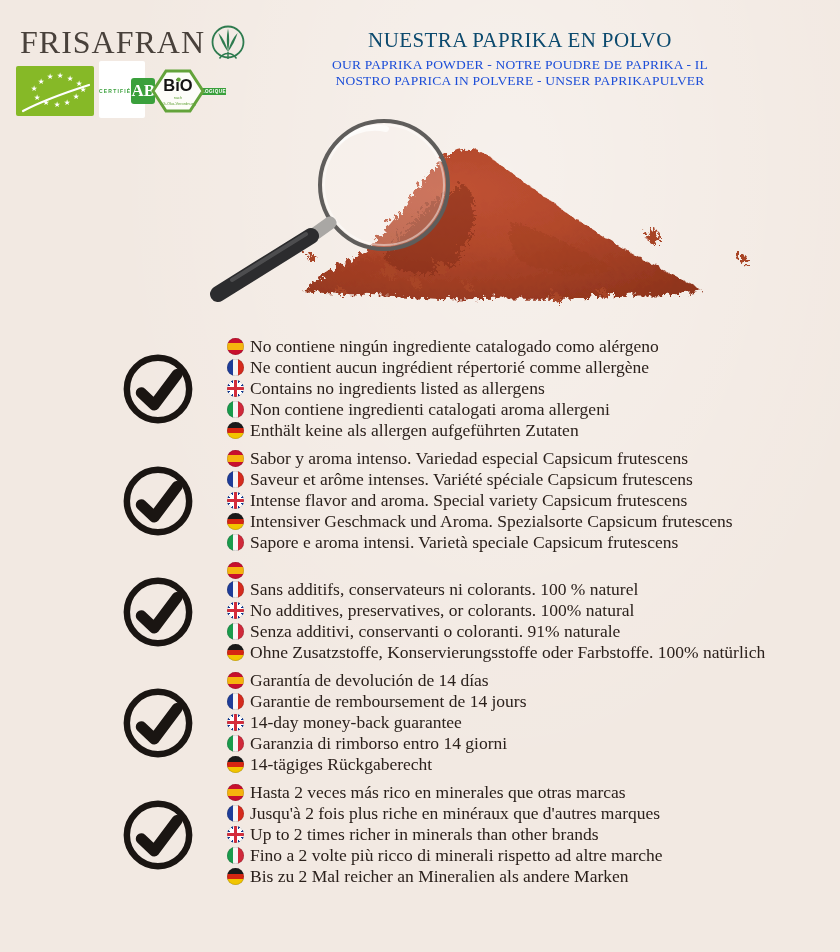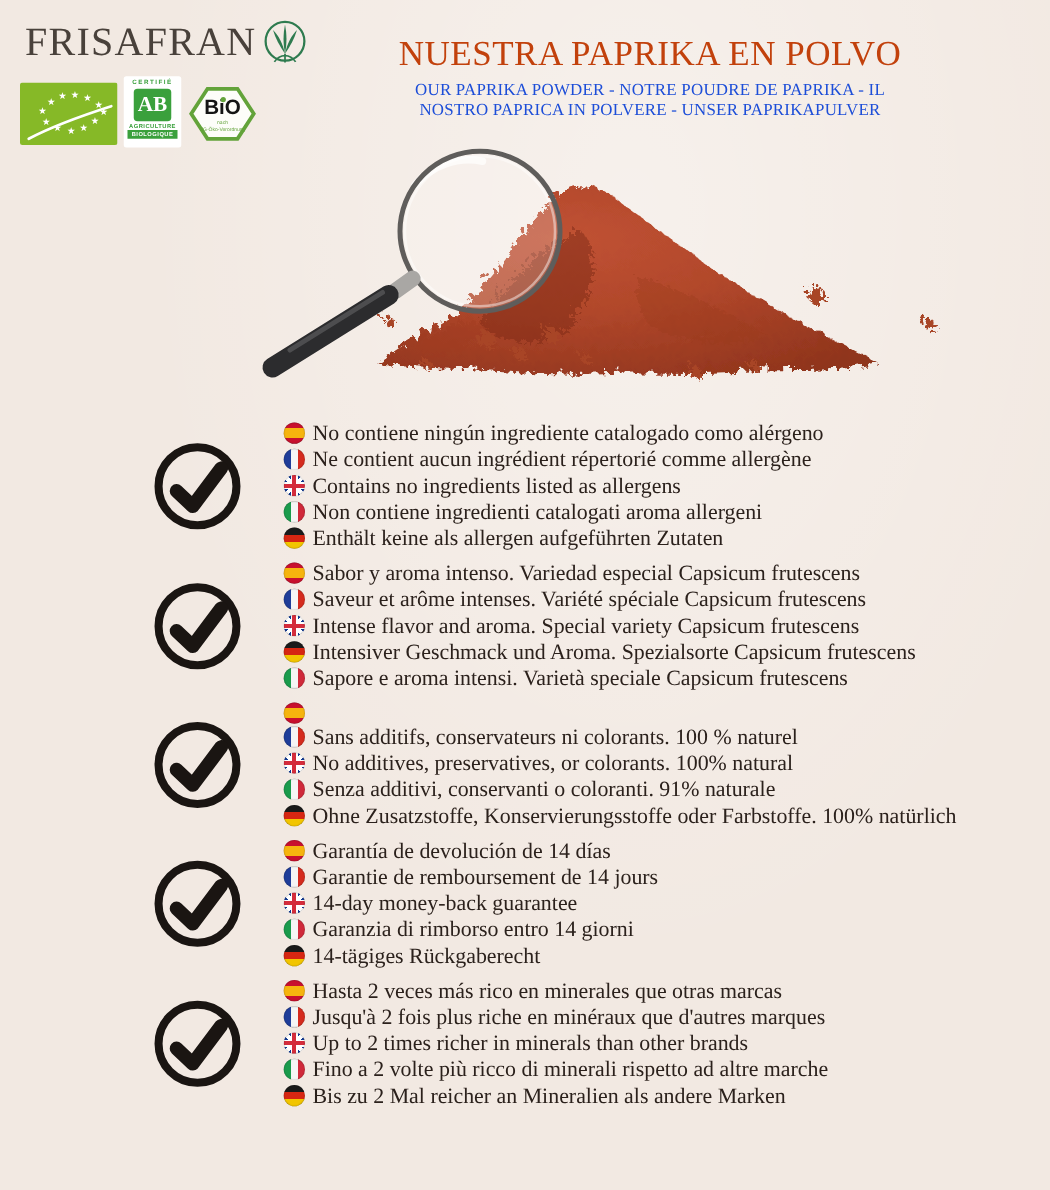--- a/index.html
+++ b/index.html
@@ -6,41 +6,41 @@
   body{
     width:840px;height:952px;position:relative;overflow:hidden;
     background:
       radial-gradient(ellipse at 60% 18%, rgba(255,255,255,0.35), transparent 55%),
       #f2e9e2;
     font-family:"Liberation Serif", serif;
     color:#2b211c;
   }
 
   
-  .brand{position:absolute;left:20px;top:12px;display:flex;align-items:center;justify-content:space-between;}
+  .brand{position:absolute;left:20px;top:21px;display:flex;align-items:center;justify-content:space-between;}
   .brand-name{font-size:32px;letter-spacing:1px;color:#49413b;}
   .brand-flower{width:40px;height:40px;margin-left:3px;margin-top:2px;}
 
   
   .eu-logo{position:absolute;left:16px;top:66px;width:78px;height:50px;}
   .ab-logo{position:absolute;left:99px;top:61px;width:46px;height:57px;background:#fff;
-           display:flex;flex-direction:column;align-items:center;padding-top:2px;box-sizing:border-box;
+           display:flex;flex-direction:row;align-items:center;padding-top:2px;box-sizing:border-box;
            border-radius:2px;font-family:"Liberation Sans",sans-serif;}
   .ab-top{font-size:5px;color:#3aa03c;letter-spacing:1.2px;font-weight:bold;}
   .ab-box{width:30px;height:26px;background:#3aa03c;color:#fff;font-size:17px;font-weight:bold;
           display:flex;align-items:center;justify-content:center;border-radius:3px;margin:1.5px 0;
           font-family:"Liberation Serif",serif;}
   .ab-line1{font-size:4.6px;color:#3aa03c;font-weight:bold;letter-spacing:.4px;}
   .ab-line2{font-size:4.6px;color:#fff;background:#3aa03c;font-weight:bold;letter-spacing:.4px;
             width:40px;text-align:center;line-height:7px;margin-top:1px;}
   .bio-logo{position:absolute;left:150px;top:67px;width:56px;height:48px;}
 
   
   .header{position:absolute;left:285px;top:28px;width:470px;text-align:center;}
-  .title{font-size:28px;color:#c2410c;letter-spacing:.4px;white-space:nowrap;}
+  .title{font-size:21px;color:#0c4a6e;letter-spacing:.4px;white-space:nowrap;}
   .subtitle{font-size:13.5px;line-height:16px;color:#1d4ed8;letter-spacing:.2px;margin-top:4px;}
 
   
   .hero{position:absolute;left:180px;top:106px;width:610px;height:215px;}
 
   
   .benefits{position:absolute;left:0;top:336px;width:739px;padding-left:27px;}
   .benefit{display:flex;align-items:center;padding-left:93px;margin-bottom:7px;}
   .check{width:76px;height:76px;flex:0 0 76px;}
   .ring{fill:none;stroke:#1a1512;stroke-width:8.5;}

